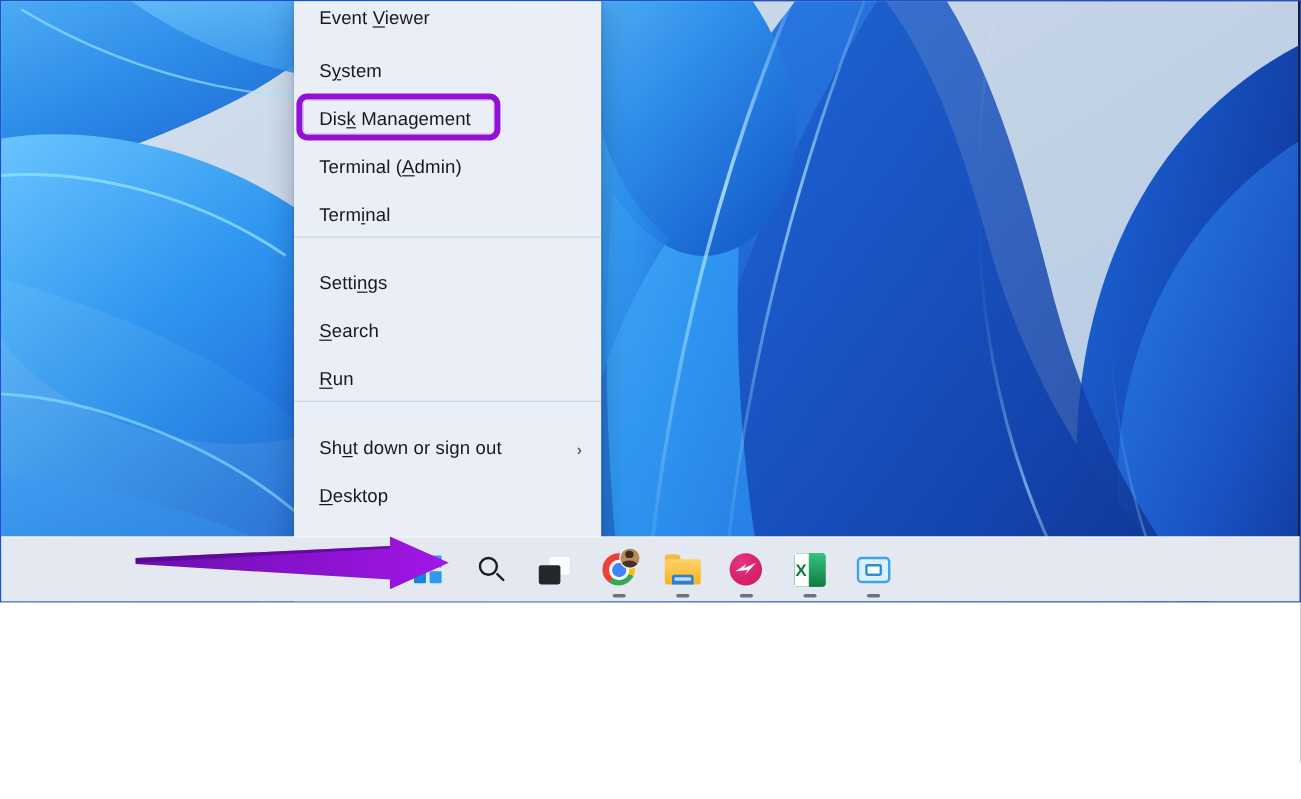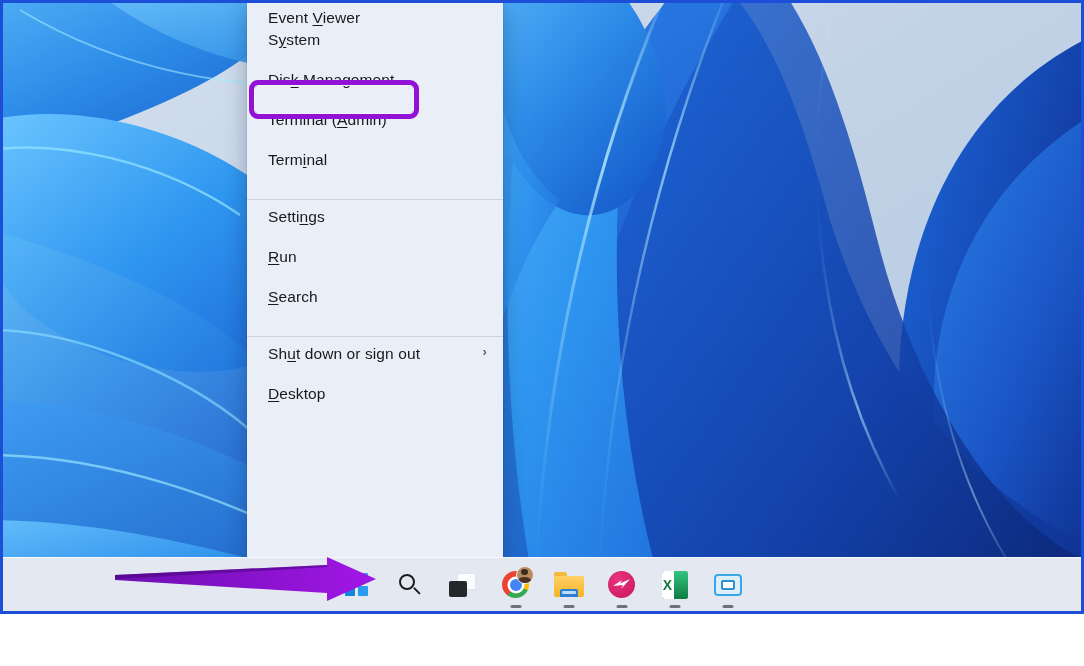--- a/index.html
+++ b/index.html
@@ -1,23 +1,23 @@
 <!DOCTYPE html>
 <html><head>
 <meta charset="utf-8">
 <style>
   html,body{margin:0;padding:0;background:#fff;}
   body{font-family:"Liberation Sans",sans-serif;}
 
   #screen{
     position:relative;
-    width:1084px;height:614px;
+    width:1084px;height:502px;
     overflow:hidden;
     box-sizing:border-box;
-    border:3px solid #1d4ed8;
+    border:1px solid #1d4ed8;
     background:#000000;
   }
 
   
   #wallpaper{position:absolute;inset:0;overflow:hidden;}
   #wallpaper svg{position:absolute;top:-3px;left:-3px;width:1084px;height:666px;display:block;}
 
   
   #winx{
     position:absolute;
@@ -28,21 +28,21 @@
     border-bottom-left-radius:9px;
     border-bottom-right-radius:9px;
     box-shadow:0 6px 22px rgba(10,25,60,.30), 0 1px 2px rgba(10,25,60,.20);
     box-sizing:border-box;
     padding-top:0px;
     overflow:hidden;
   }
   .menu-item{
     position:relative;
     height:40px;
-    display:flex;align-items:flex-start;
+    display:flex;align-items:flex-end;
     padding:0 16px 0 21px;
     font-size:15.5px;
     color:#17191c;
     letter-spacing:.1px;
     white-space:nowrap;
     cursor:default;
     box-sizing:border-box;
   }
   .menu-item .lbl{flex:1 1 auto;}
   .menu-item .acc{text-decoration:underline;text-underline-offset:2px;}
@@ -278,24 +278,24 @@
         <span class="lbl">Terminal (<span class="acc">A</span>dmin)</span>
       </div>
       <div class="menu-item">
         <span class="lbl">Term<span class="acc">i</span>nal</span>
       </div>
       <div class="separator"></div>
       <div class="menu-item">
         <span class="lbl">Setti<span class="acc">n</span>gs</span>
       </div>
       <div class="menu-item">
+        <span class="lbl"><span class="acc">S</span>earch</span>
+      </div>
+      <div class="menu-item">
         <span class="lbl"><span class="acc">R</span>un</span>
-      </div>
-      <div class="menu-item">
-        <span class="lbl"><span class="acc">S</span>earch</span>
       </div>
       <div class="separator"></div>
       <div class="menu-item">
         <span class="lbl">Sh<span class="acc">u</span>t down or sign out</span>
         <span class="chev">›</span>
       </div>
       <div class="menu-item">
         <span class="lbl"><span class="acc">D</span>esktop</span>
       </div>
     </div>

